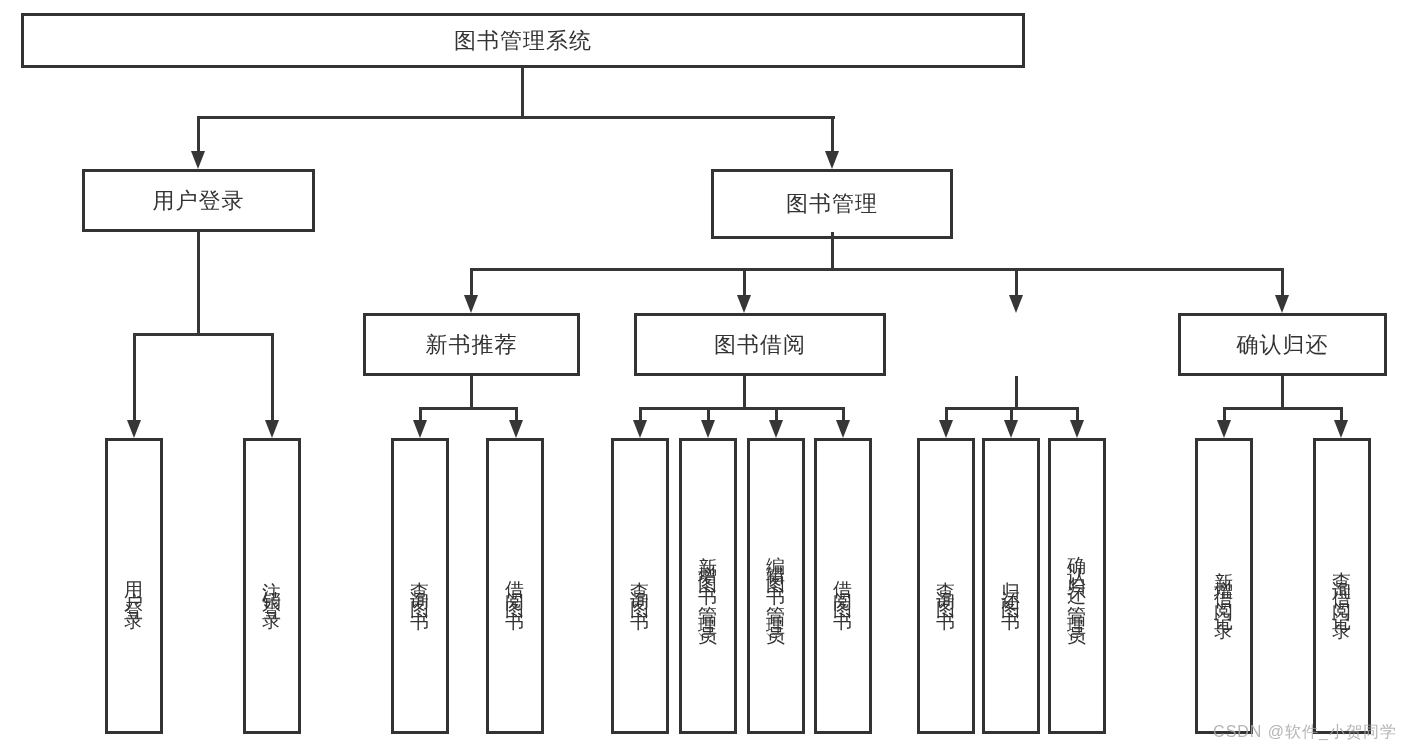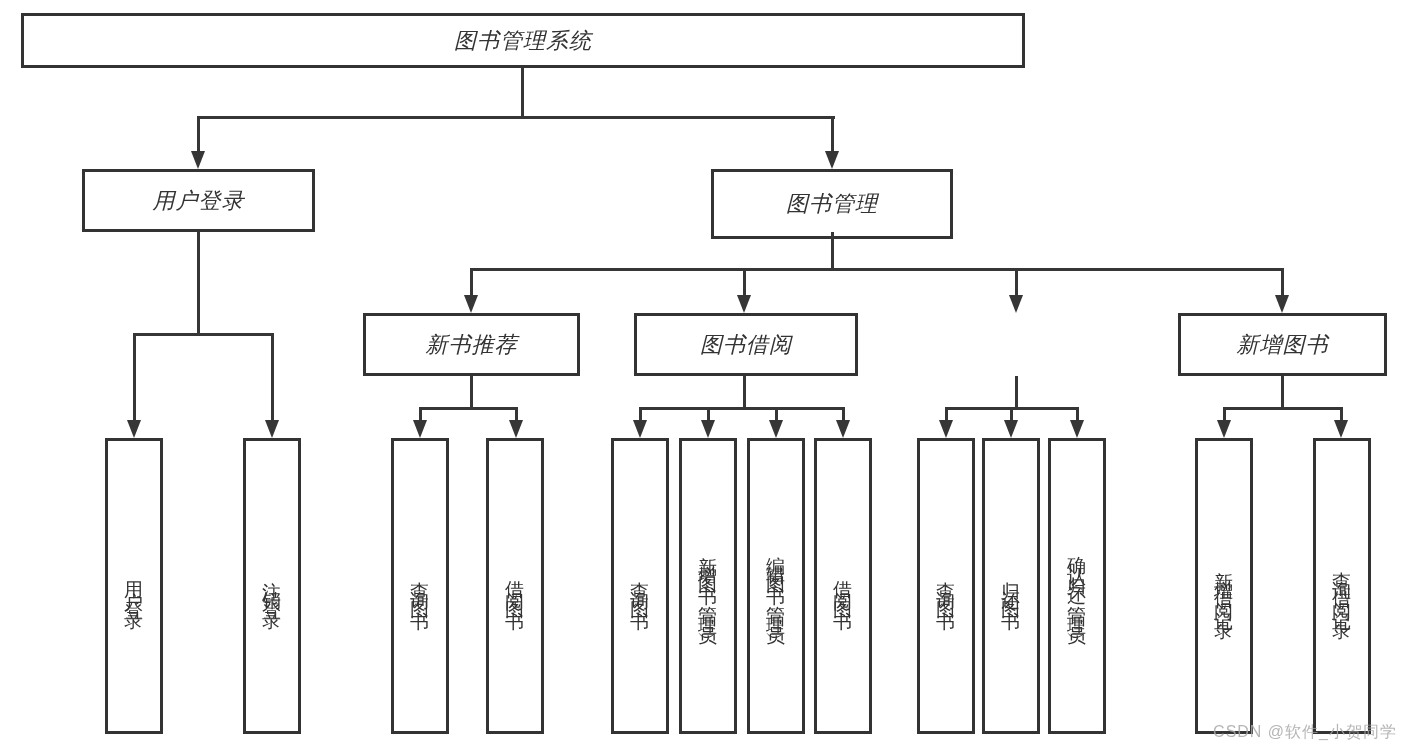--- a/index.html
+++ b/index.html
@@ -13,21 +13,20 @@
   }
   .node{
     position:absolute;
     box-sizing:border-box;
     border:3px solid #333333;
     background:#ffffff;
     display:flex;align-items:center;justify-content:center;
     font-size:22px;
     letter-spacing:1px;
     color:#333333;
-    font-style:italic;
   }
   .leaf{
     position:absolute;
     box-sizing:border-box;
     border:3px solid #333333;
     background:#ffffff;
     width:58px;height:296px;top:438px;
     display:flex;align-items:center;justify-content:center;
   }
   .vtext{
@@ -62,24 +61,24 @@
 <div class="canvas">
 
   <div class="node" style="left:21px;top:13px;width:1004px;height:55px;">图书管理系统</div>
 
   <div class="node" style="left:82px;top:169px;width:233px;height:63px;">用户登录</div>
 
   <div class="node" style="left:711px;top:169px;width:242px;height:70px;">图书管理</div>
 
   <div class="node" style="left:363px;top:313px;width:217px;height:63px;">新书推荐</div>
 
-  <div class="node" style="left:634px;top:313px;width:224px;height:63px;">图书借阅</div>
+  <div class="node" style="left:634px;top:313px;width:252px;height:63px;">图书借阅</div>
 
 
-  <div class="node" style="left:1178px;top:313px;width:209px;height:63px;">新增图书</div>
+  <div class="node" style="left:1178px;top:313px;width:209px;height:63px;">确认归还</div>
 
   <div class="leaf" style="left:105px;">
     <span class="vtext">用户登录</span>
   </div>
   <div class="leaf" style="left:243px;">
     <span class="vtext">注销登录</span>
   </div>
 
   <div class="leaf" style="left:391px;">
     <span class="vtext">查询图书</span>

